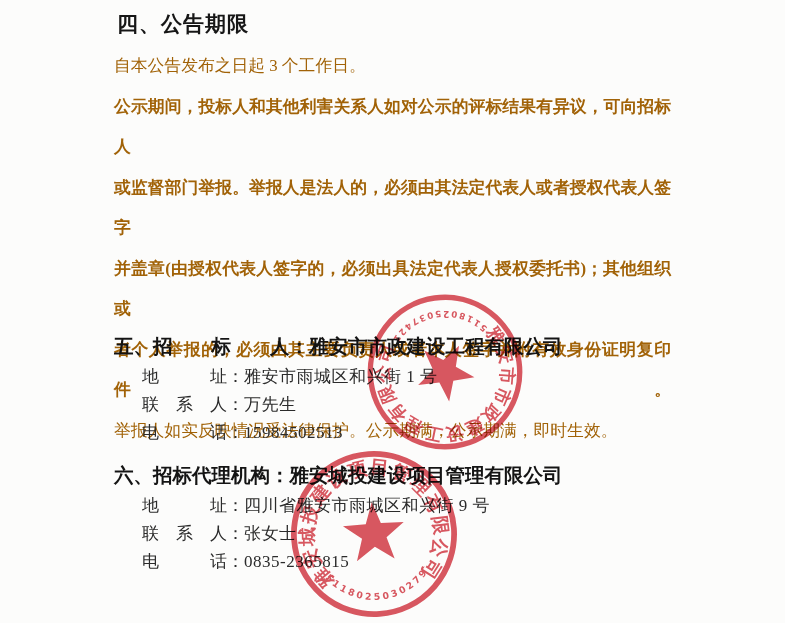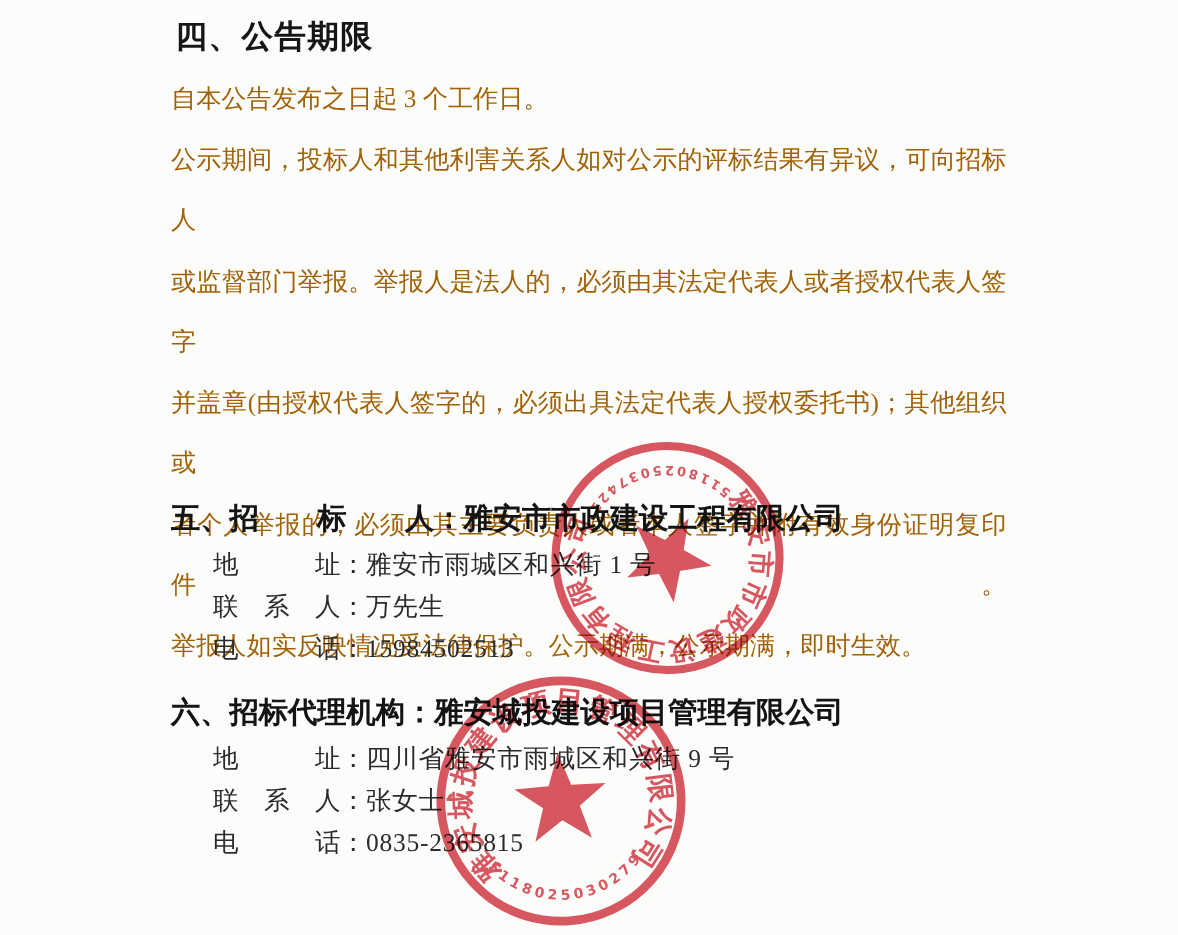--- a/index.html
+++ b/index.html
@@ -13,21 +13,21 @@
   .page { position:relative; width:785px; height:623px; background:#fcfcfb; }
 
   .h4 {
     position:absolute; left:117px; top:10px;
     font-size:21px; font-weight:bold; color:#161616; letter-spacing:1px;
   }
   .bodytext {
     position:absolute; left:114px; top:46px; width:557px;
     font-size:16.8px; line-height:40.5px; color:#a16207;
   }
-  .bodytext .jline { text-align:justify; text-align-last:justify; }
+  .bodytext .jline { text-align:justify; text-align-last:justify;font-weight:bold; }
   .sec { position:absolute; left:114px; }
   .sec5 { top:333px; }
   .sec6 { top:462px; }
   .sec-head { font-size:19.5px; font-weight:bold; color:#141414; line-height:28px; white-space:nowrap; }
   .rows { margin-left:28px; margin-top:2px; }
   .row { height:28px; line-height:28px; font-size:17px; white-space:nowrap; }
   .rlabel { display:inline-block;text-align:center; }
   .rvalue { letter-spacing:.5px; }
 
   .seal { position:absolute; mix-blend-mode:multiply; opacity:.88; pointer-events:none; }

